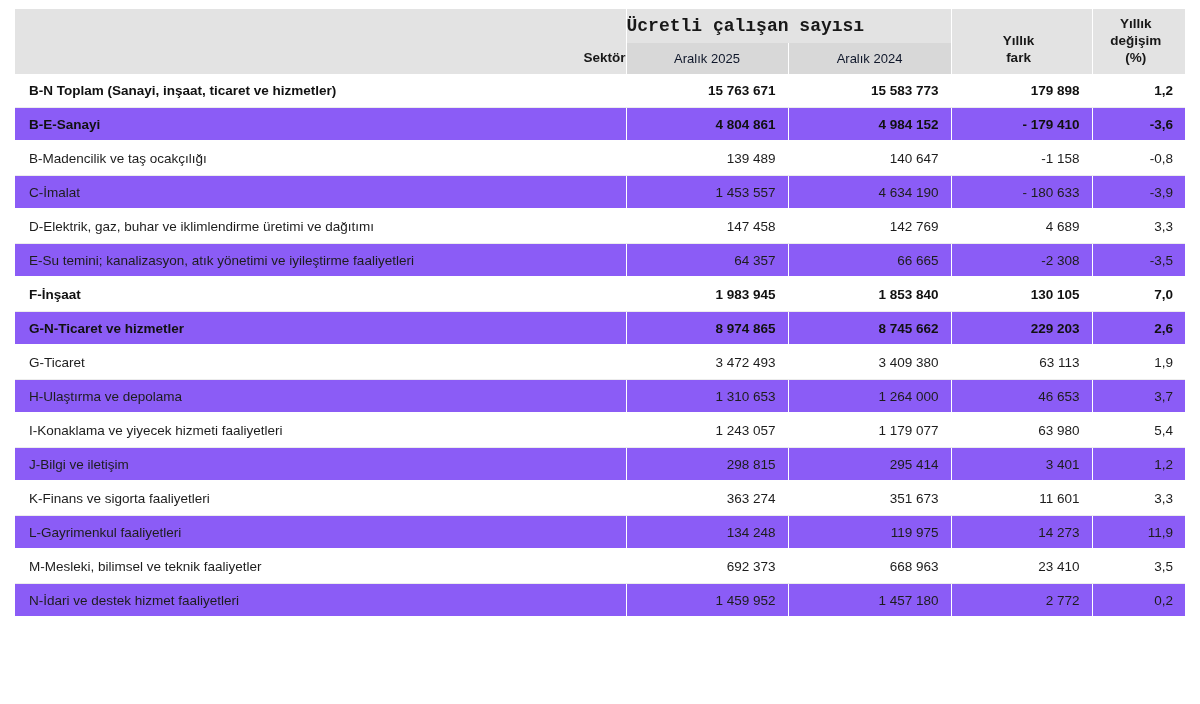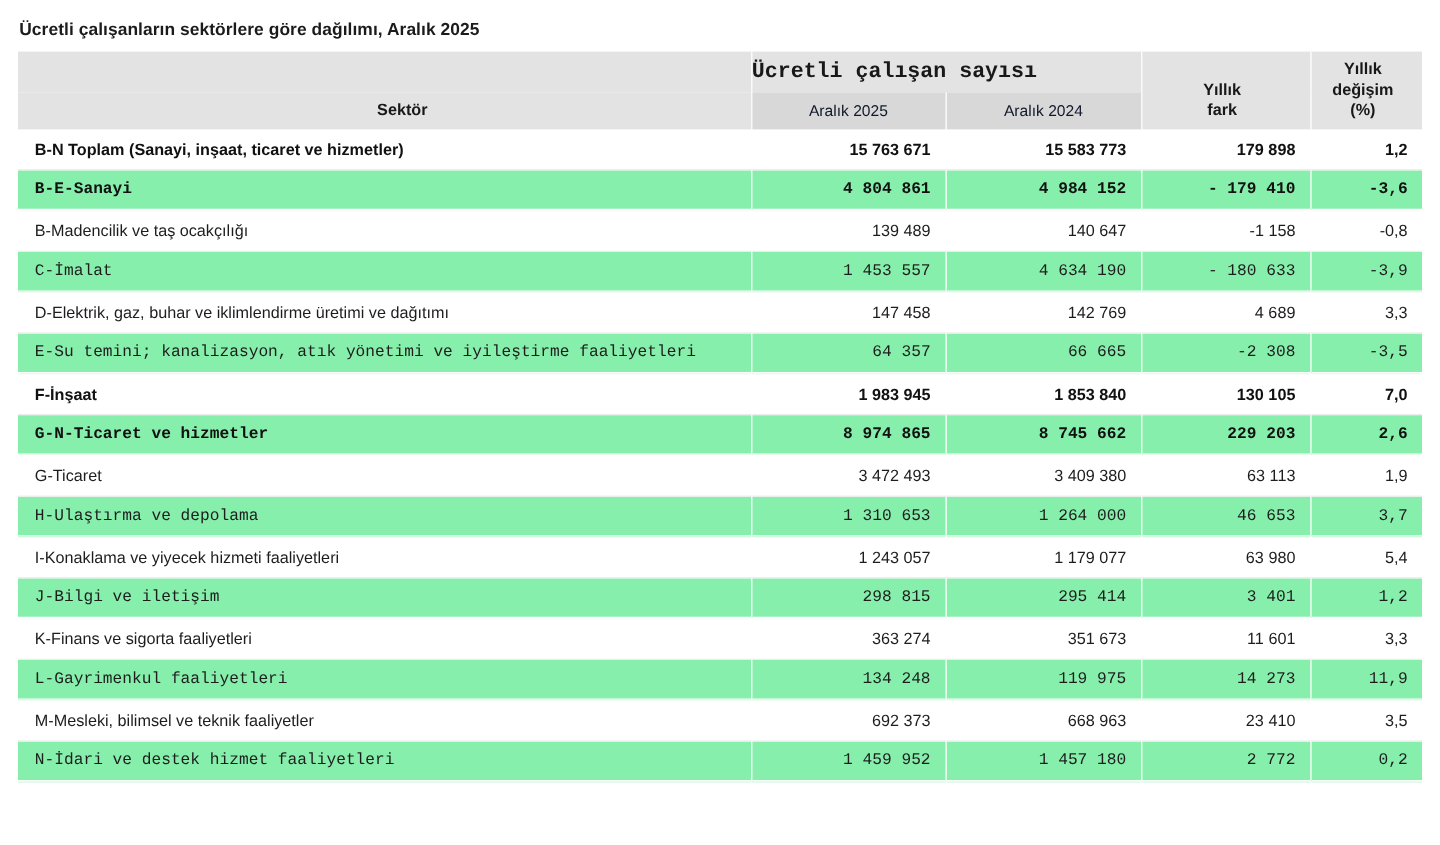--- a/index.html
+++ b/index.html
@@ -79,21 +79,21 @@
     vertical-align: bottom;
     text-align: center;
     font-size: 13.5px;
     line-height: 17px;
     padding: 0 12px 8px 6px;
     border-left: 1px solid #ffffff;
   }
 
   th.sektorhead {
     vertical-align: bottom;
-    text-align: center;
+    text-align: right;
     font-size: 13.5px;
     padding: 0 0 9px 30px;
   }
 
   th.subhead {
     height: 31px;
     background: #d8d8d8;
     text-align: center;
     vertical-align: middle;
     font-weight: normal;
@@ -107,21 +107,21 @@
   tbody td {
     height: 33px;
     padding: 0;
     border: none;
     vertical-align: middle;
     color: #1d1d1d;
     font-size: 13.5px;
   }
 
   tbody tr.odd  td { background: #ffffff; }
-  tbody tr.even td { background: #86efac; font-family: Liberation Mono, monospace; }
+  tbody tr.even td { background: #8b5cf6; }
 
   td.sector {
     text-align: left;
     padding-left: 14px;
     border-right: 1px solid #ffffff;
   }
 
   td.num {
     text-align: right;
     padding-right: 12px;
@@ -137,21 +137,20 @@
 
   
   tbody tr.odd td { border-bottom: 1px solid #ececec; }
   tbody tr.even td { border-bottom: 1px solid #ffffff; }
 </style>
 </head>
 <body>
 
 <div class="page">
 
-  <div class="title">Ücretli çalışanların sektörlere göre dağılımı, Aralık 2025</div>
 
   <div class="table-wrap">
     <table class="data">
       <colgroup>
         <col class="c-sector">
         <col class="c-cur">
         <col class="c-prev">
         <col class="c-diff">
         <col class="c-pct">
       </colgroup>

